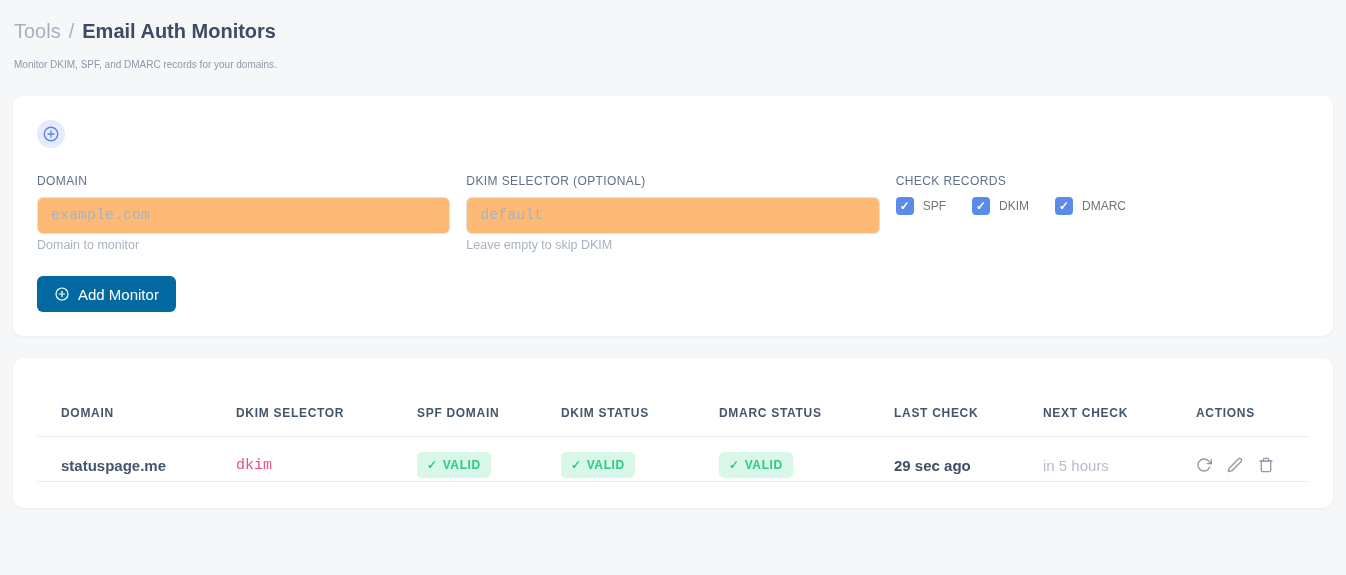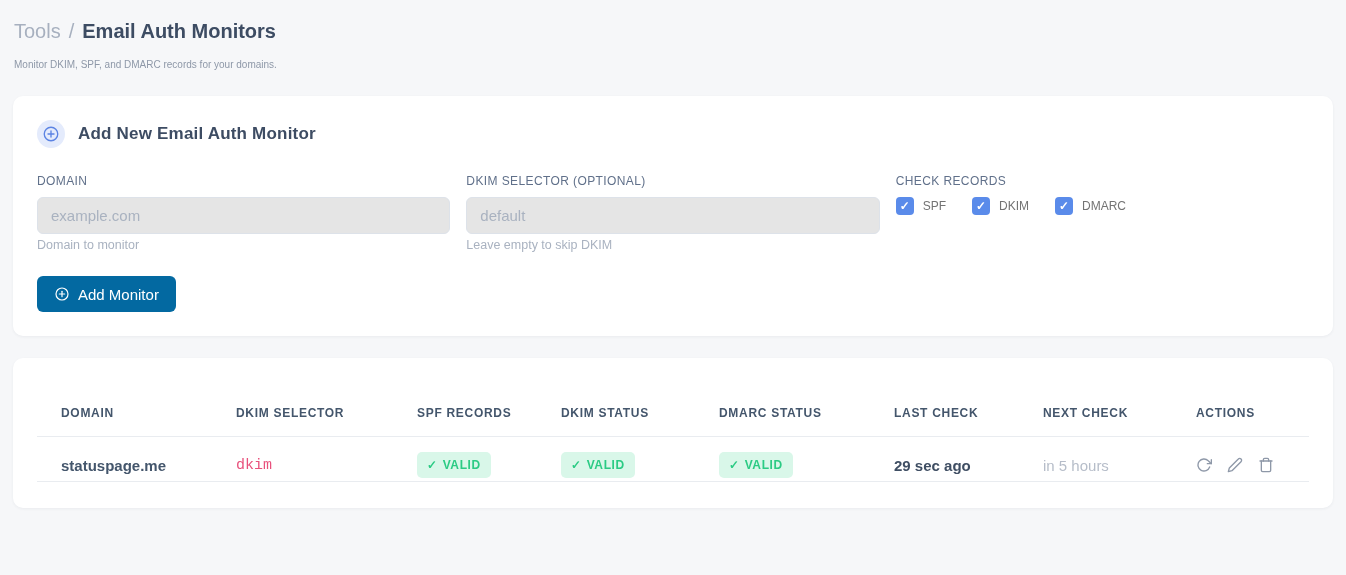--- a/index.html
+++ b/index.html
@@ -49,23 +49,23 @@
     letter-spacing: 0.4px;
     margin-bottom: 9px;
     font-weight: 400;
   }
   .text-input {
     width: 100%; height: 37px;
     border: 1px solid #dde2e9;
     border-radius: 6px;
     padding: 0 13px;
     font-size: 15px;
-    font-family: Liberation Sans, sans-serif;
+    font-family: Liberation Mono, monospace;
     color: #44566c;
-    background: #e5e5e5;
+    background: #fdba74;
     outline: none;
   }
   .text-input::placeholder { color: #a9b2c0; }
   .field-helper { margin-top: 4px; font-size: 12.5px; color: #a9b2c0; }
 
   .check-group { display: flex; align-items: center; gap: 26px; margin-top: 3px; }
   .check-item { display: flex; align-items: center; gap: 9px; cursor: pointer; }
   .checkbox {
     width: 18px; height: 18px; border-radius: 4px;
     background: #5a8bea;
@@ -137,21 +137,20 @@
 
 <div class="card card-add">
   <div class="card-head">
     <span class="icon-circle blue">
       <svg width="18" height="18" viewBox="0 0 24 24" fill="none" stroke="currentColor" stroke-width="1.8" stroke-linecap="round">
         <circle cx="12" cy="12" r="9"></circle>
         <line x1="12" y1="8" x2="12" y2="16"></line>
         <line x1="8" y1="12" x2="16" y2="12"></line>
       </svg>
     </span>
-    <span class="card-title">Add New Email Auth Monitor</span>
   </div>
 
   <div class="form-grid">
     <div>
       <label class="field-label">DOMAIN</label>
       <input class="text-input" type="text" placeholder="example.com" style="">
       <div class="field-helper">Domain to monitor</div>
     </div>
 
     <div>
@@ -201,21 +200,21 @@
         <col style="width:158px">
       <col style="width:175px">
         <col style="width:149px">
         <col style="width:153px">
         <col>
     </colgroup>
     <thead>
       <tr>
         <th>DOMAIN</th>
         <th>DKIM SELECTOR</th>
-        <th>SPF RECORDS</th>
+        <th>SPF DOMAIN</th>
         <th>DKIM STATUS</th>
         <th>DMARC STATUS</th>
         <th>LAST CHECK</th>
         <th>NEXT CHECK</th>
         <th>ACTIONS</th>
       </tr>
     </thead>
     <tbody>
       <tr>
         <td class="cell-domain">statuspage.me</td>

